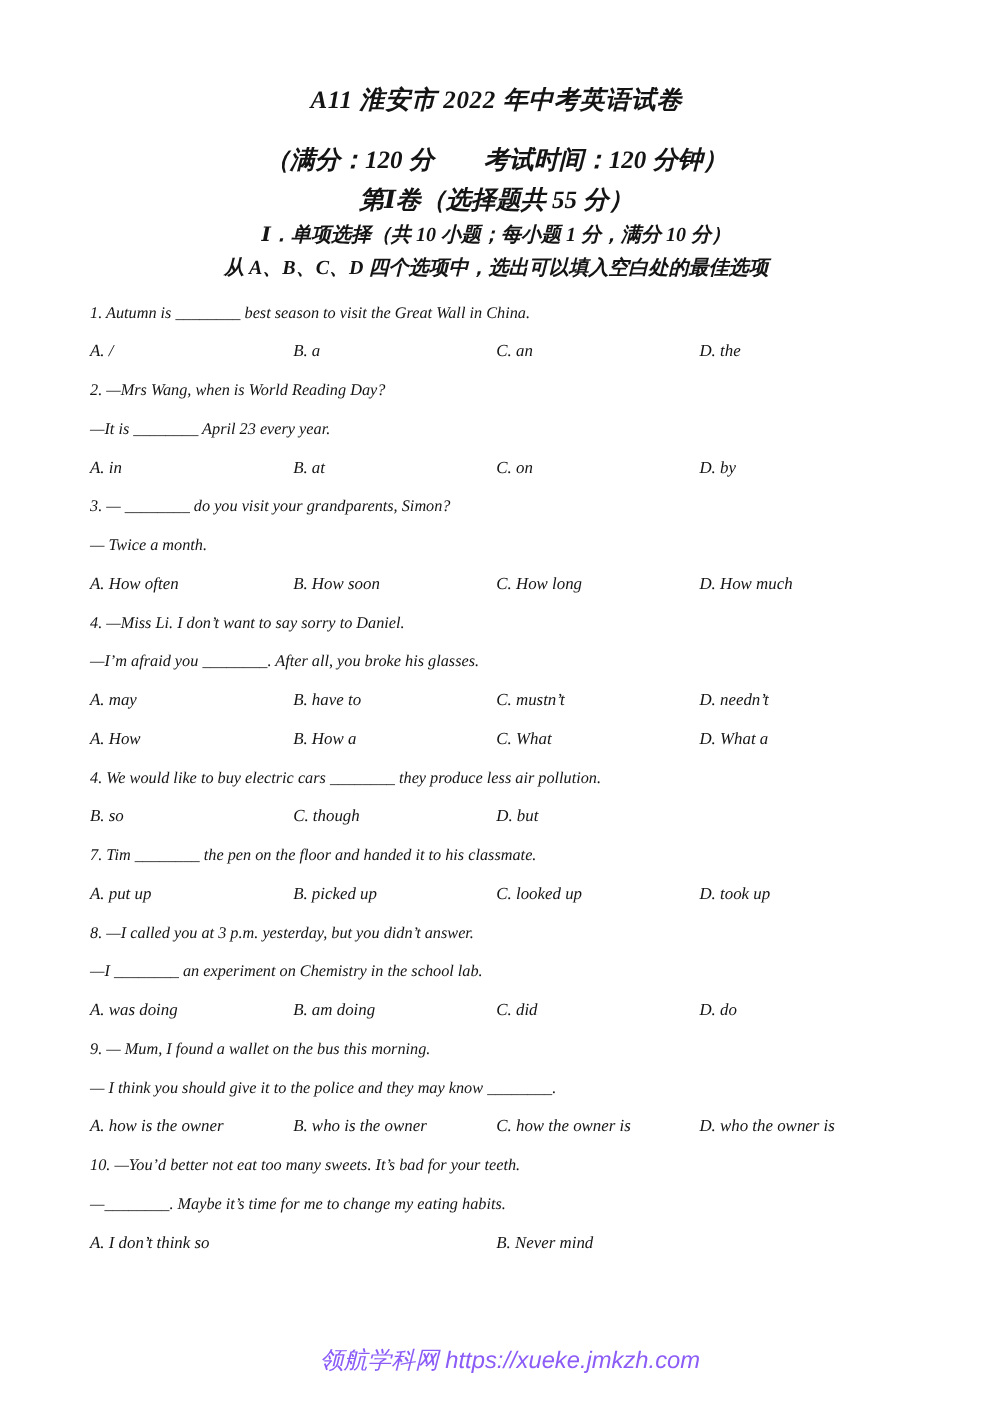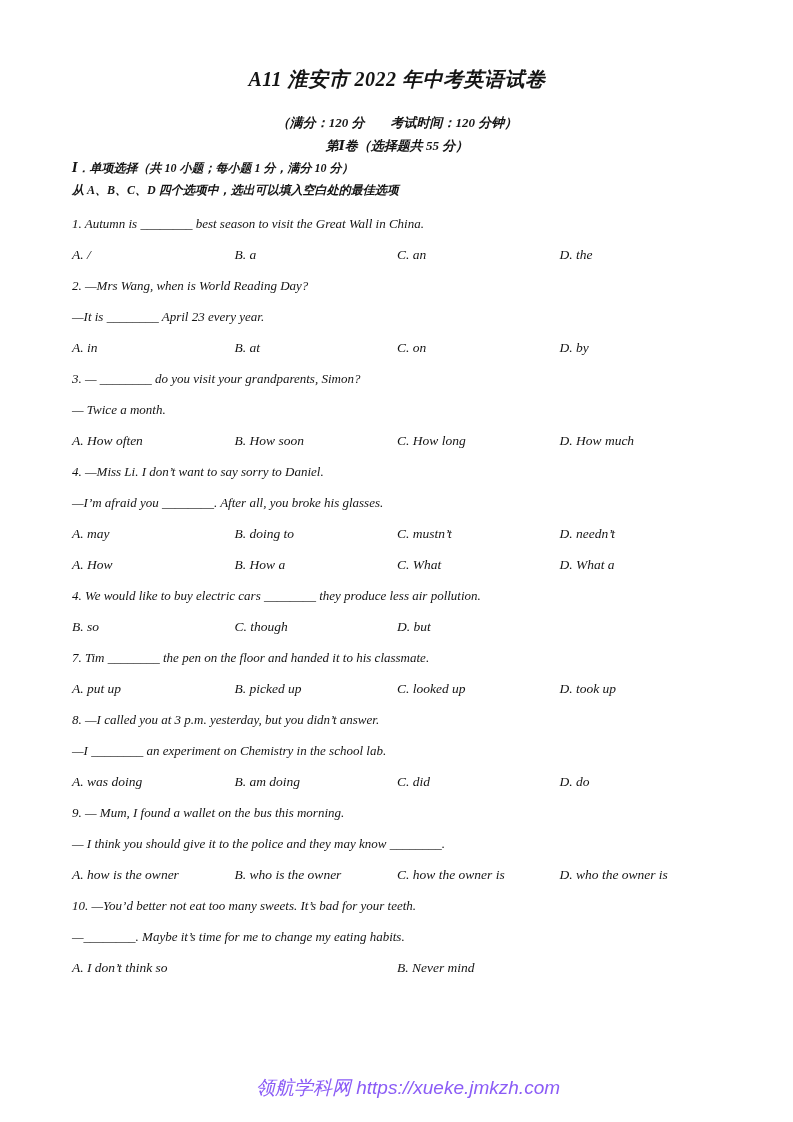--- a/index.html
+++ b/index.html
@@ -17,29 +17,29 @@
   .content { padding: 54px 71px 0 72px; }
 
   .doc-title {
     font-size: 20px;
     font-weight: bold;
     text-align: center;
     margin: 0 0 21px 0;
     letter-spacing: 0.5px;
   }
   .doc-subtitle, .doc-part {
-    font-size: 13px;
+    font-size: 20px;
     font-weight: bold;
     text-align: center;
     margin: 0 0 5px 0;
   }
   .section-heading, .section-instruction {
-    font-size: 12px;
+    font-size: 16px;
     font-weight: bold;
-    text-align: left;
+    text-align: center;
     margin: 0 0 5px 0;
   }
   .section-instruction { margin-bottom: 9px; }
 
   .question { margin: 0; }
   .line {
     font-size: 13px;
     line-height: 31px;
     margin: 0;
     white-space: pre-wrap;
@@ -107,21 +107,21 @@
         <span class="opt">C. How long</span>
         <span class="opt">D. How much</span>
       </div>
     </div>
 
     <div class="question">
       <p class="line">4. —Miss Li. I don’t want to say sorry to Daniel.</p>
       <p class="line">—I’m afraid you ________. After all, you broke his glasses.</p>
       <div class="options">
         <span class="opt">A. may</span>
-        <span class="opt">B. doing to</span>
+        <span class="opt">B. have to</span>
         <span class="opt">C. mustn’t</span>
         <span class="opt">D. needn’t</span>
       </div>
     </div>
 
     <div class="question">
       <div class="options">
         <span class="opt">A. How</span>
         <span class="opt">B. How a</span>
         <span class="opt">C. What</span>

